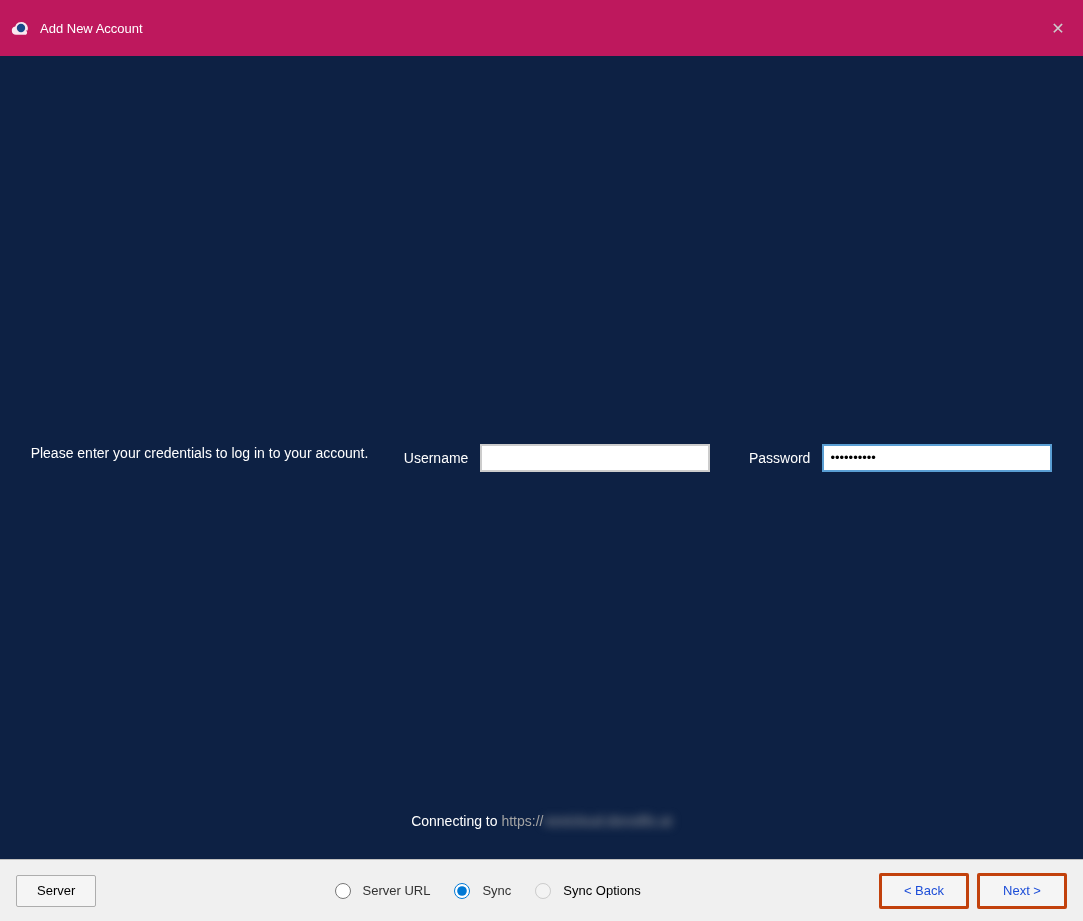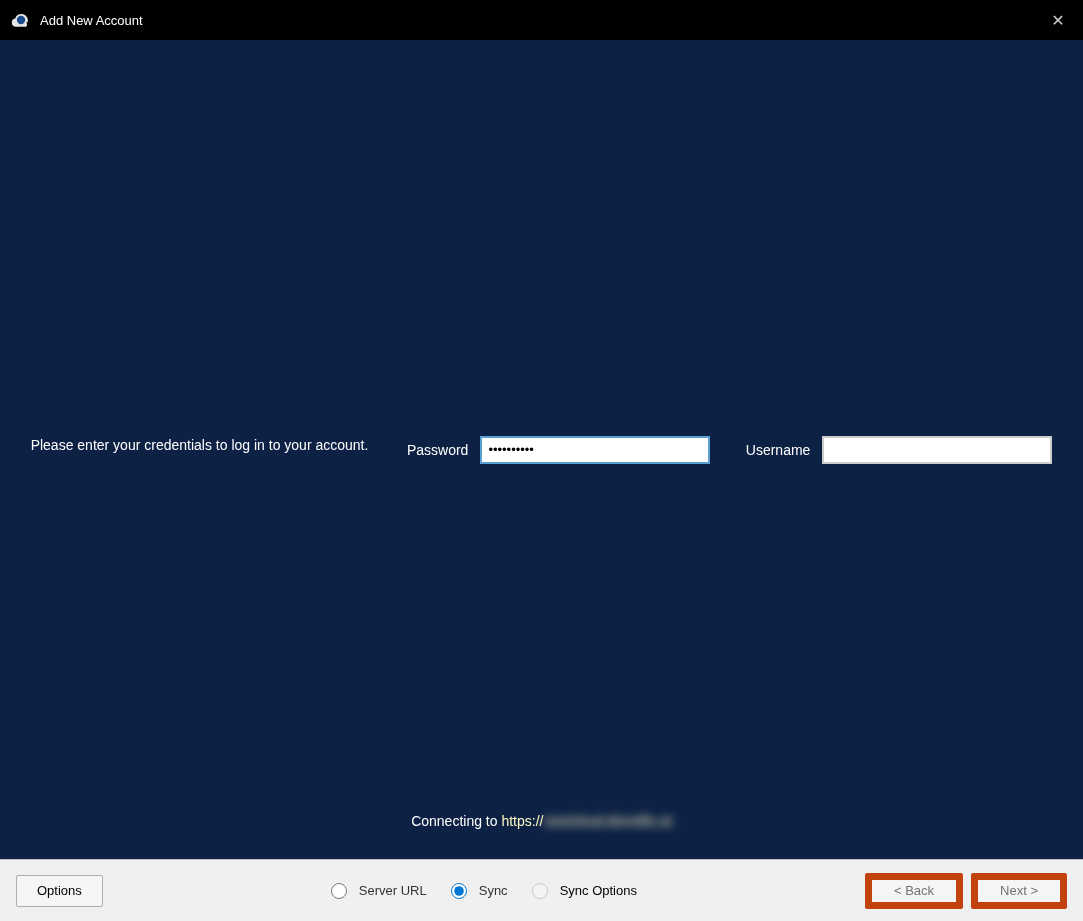--- a/index.html
+++ b/index.html
@@ -8,23 +8,23 @@
       height: 921px;
       font-family: 'Segoe UI', Arial, sans-serif;
       font-size: 14px;
       background: #c0c0c0;
       display: flex;
       flex-direction: column;
     }
 
     
     .title-bar {
-      background: #000000;
-      color: #ffffff;
-      height: 40px;
+      background: #be185d;
+      color: #ffffff;
+      height: 56px;
       display: flex;
       align-items: center;
       padding: 12px 10px;
       flex-shrink: 0;
       user-select: none;
     }
     .title-bar-icon {
       width: 22px;
       height: 22px;
       margin-right: 8px;
@@ -107,21 +107,21 @@
       position: absolute;
       bottom: 30px;
       left: 0;
       right: 0;
       text-align: center;
       color: #ffffff;
       font-size: 14px;
     }
 
     .connecting-link {
-      color: #fef9c3;
+      color: #a3a3a3;
       cursor: pointer;
     }
 
     .blurred-text {
       filter: blur(5px);
       display: inline;
     }
 
     
     .bottom-bar {
@@ -186,25 +186,25 @@
     .bottom-right {
       display: flex;
       align-items: center;
       gap: 8px;
     }
 
     .nav-button {
       height: 36px;
       padding: 0 22px;
       background: #f5f5f5;
-      border: 7px solid #c2410c;
+      border: 3px solid #c2410c;
       border-radius: 2px;
       font-size: 13px;
       cursor: pointer;
-      color: #737373;
+      color: #1d4ed8;
       min-width: 90px;
     }
 
     
     .cloud-icon-svg {
       width: 20px;
       height: 16px;
     }
   </style>
 </head>
@@ -220,38 +220,38 @@
   </div>
   <span class="title-bar-title">Add New Account</span>
   <div class="title-bar-close">✕</div>
 </div>
 
 <div class="main-content">
   <div class="credentials-section">
     <p class="instruction-text">Please enter your credentials to log in to your account.</p>
 
     <div class="form-row">
+      <label class="form-label">Username</label>
+      <input type="text" class="form-input username-input" value="" style="">
+    </div>
+
+    <div class="form-row">
       <label class="form-label">Password</label>
       <input type="password" class="form-input" value="aaaaaaaaaa" style="">
     </div>
-
-    <div class="form-row">
-      <label class="form-label">Username</label>
-      <input type="text" class="form-input username-input" value="" style="">
-    </div>
   </div>
 
   <div class="connecting-text">
     <span>Connecting to </span><span class="connecting-link">https://</span><span class="blurred-text connecting-link">nextcloud.donotfix.at</span>
   </div>
 </div>
 
 <div class="bottom-bar">
   <div class="bottom-left">
-    <button class="cancel-button">Options</button>
+    <button class="cancel-button">Server</button>
   </div>
 
   <div class="bottom-center">
     <label class="radio-option">
       <input type="radio" name="wizard-step" style="">
       <span class="radio-label">Server URL</span>
     </label>
 
     <label class="radio-option">
       <input type="radio" name="wizard-step" checked="" style="">

